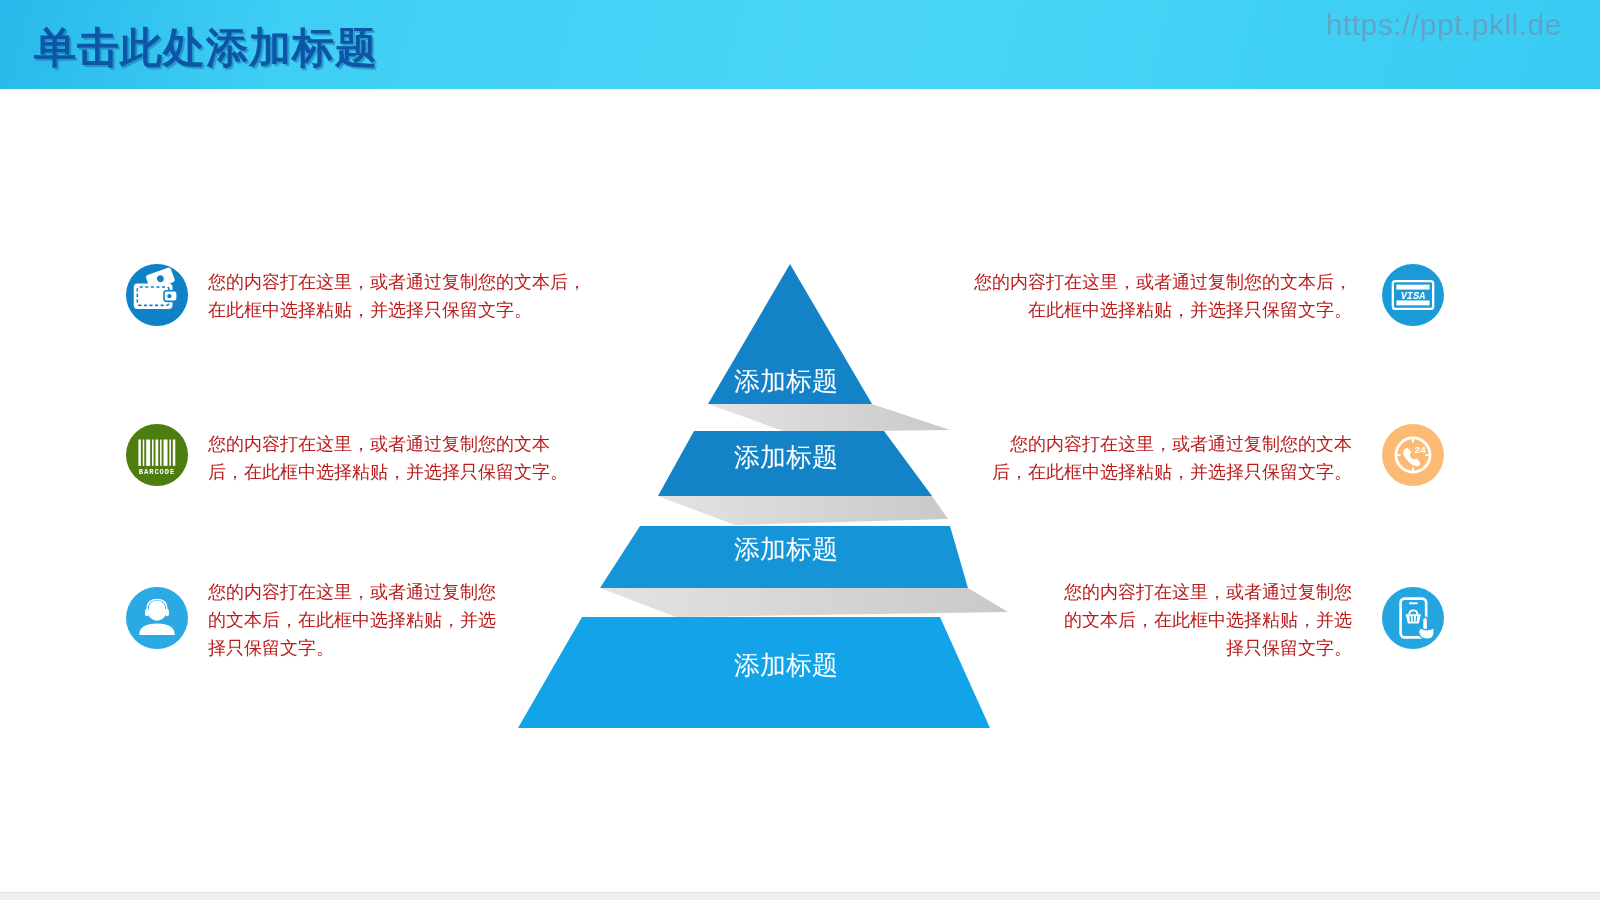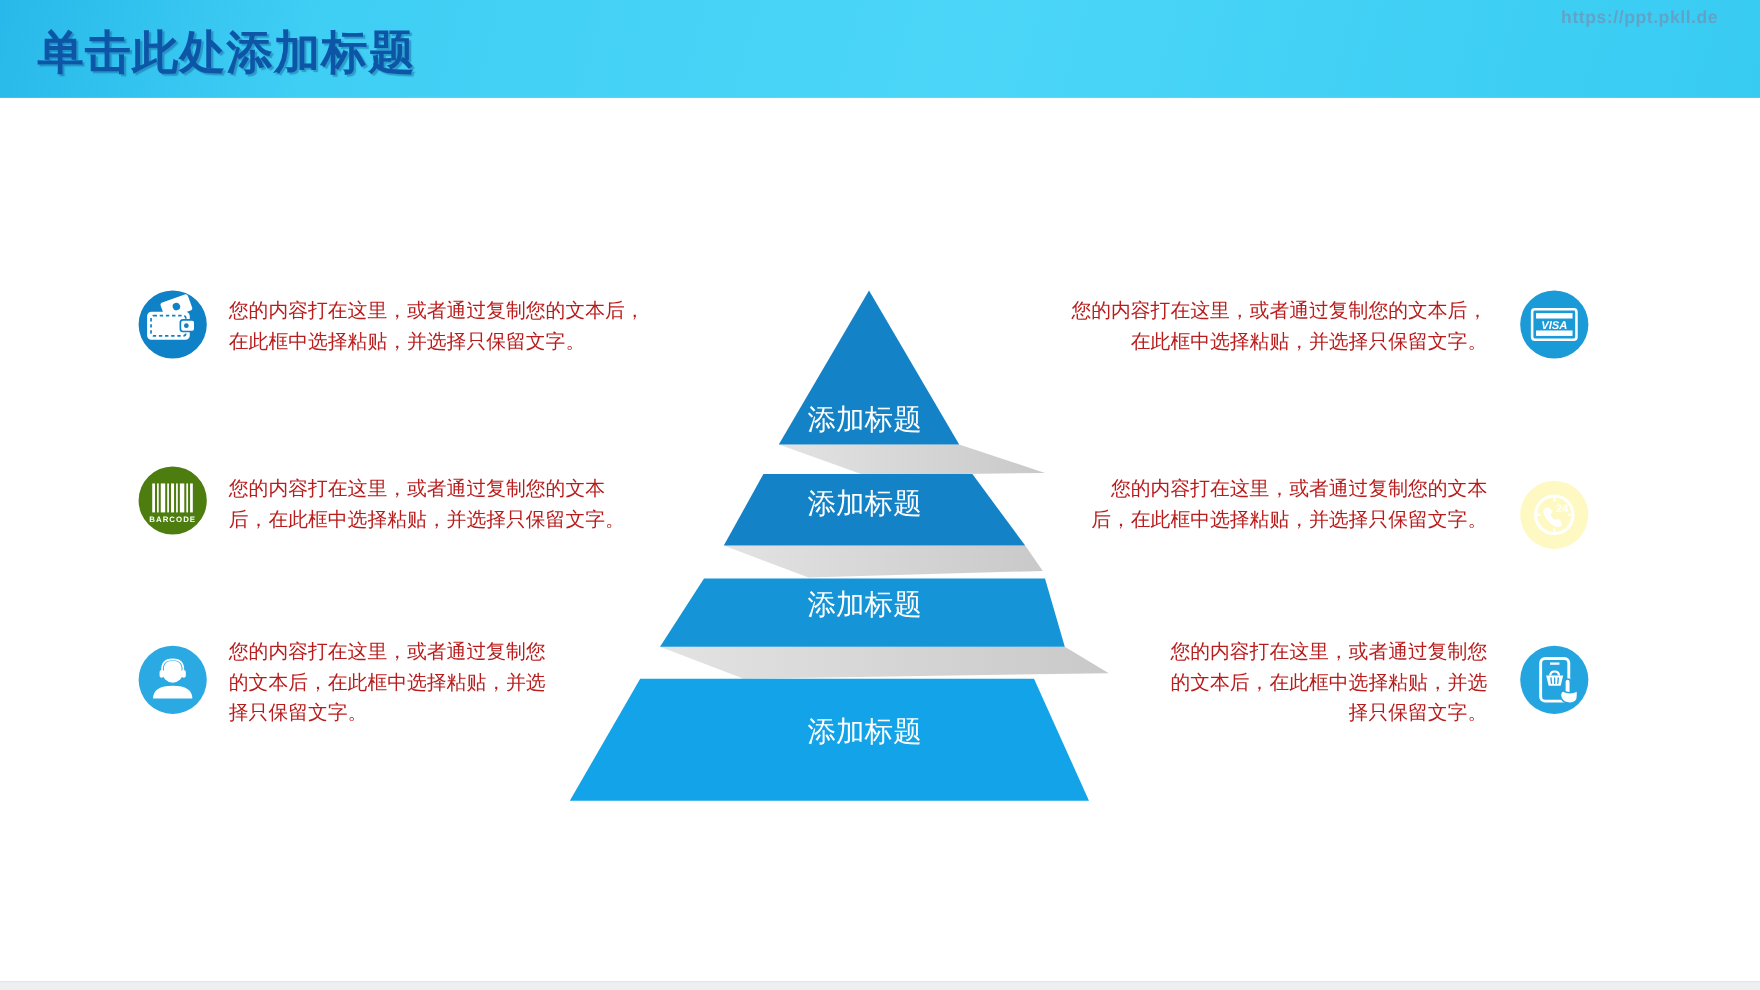--- a/index.html
+++ b/index.html
@@ -14,25 +14,25 @@
     position:absolute;left:0;top:0;width:1600px;height:89px;
     background:linear-gradient(105deg,#28b9ea 0%,#3fcef4 18%,#4bd6f8 55%,#38cbf2 100%);
   }
   .slide-title{
     position:absolute;left:34px;top:20px;margin:0;
     font-size:42px;font-weight:bold;color:#0d55a7;letter-spacing:1px;
     text-shadow:2px 2px 1px rgba(10,60,120,.35);
   }
   .watermark{
     position:absolute;right:38px;top:8px;
-    font-size:16px;font-weight:bold;color:#6e96ba;opacity:.75;letter-spacing:.5px;
+    font-size:30px;font-weight:normal;color:#6e96ba;opacity:.75;letter-spacing:.5px;
   }
   
   .icon-circle{
-    position:absolute;width:62px;height:62px;border-radius:50%;
+    position:absolute;width:62px;height:62px;border-radius:50%;font-family:Liberation Mono, monospace;
   }
   .icon-circle svg{position:absolute;left:0;top:0;width:62px;height:62px;}
   .feature-text{
     position:absolute;font-size:18px;line-height:28px;color:#b91c1c;
     white-space:nowrap;
   }
   .feature-text.align-right{text-align:right;}
   
   .pyramid{position:absolute;left:0;top:0;width:1600px;height:900px;}
   .pyr-label{
@@ -137,21 +137,21 @@
       <rect x="9.3" y="13.3" width="21.4" height="3.2" fill="#ffffff"></rect>
       <rect x="9.3" y="23.5" width="21.4" height="3.2" fill="#ffffff"></rect>
       <text x="20" y="22.4" text-anchor="middle" font-size="6.6" font-weight="bold" font-style="italic" fill="#ffffff">VISA</text>
     </svg>
   </div>
   <div class="feature-text align-right" style="right:248px;top:268px;">
     <div>您的内容打在这里，或者通过复制您的文本后，</div>
     <div>在此框中选择粘贴，并选择只保留文字。</div>
   </div>
 
-  <div class="icon-circle" style="left:1382px;top:437px;background:#fef9c3;">
+  <div class="icon-circle" style="left:1382px;top:424px;background:#fdba74;">
     <svg viewBox="0 0 40 40">
       <circle cx="20" cy="20" r="11" fill="none" stroke="#ffffff" stroke-width="1.8"></circle>
       <g stroke="#ffffff" stroke-width="1.2">
         <line x1="20" y1="9.6" x2="20" y2="12"></line>
         <line x1="20" y1="28" x2="20" y2="30.4"></line>
         <line x1="9.6" y1="20" x2="12" y2="20"></line>
         <line x1="28" y1="20" x2="30.4" y2="20"></line>
       </g>
       <path d="M13.8,17.2 q1.4,-2.6 3,-1.4 l1.6,1.4 q1,1 -0.2,2.2 q-0.8,0.8 0.6,2.4 q1.4,1.6 2.4,1 q1.4,-0.8 2.2,0.4 l1,1.6 q0.9,1.7 -1.5,2.3 q-2.6,0.6 -5.9,-2.9 q-4.4,-4.6 -3.2,-7 Z" fill="#ffffff"></path>
       <text x="24.6" y="18.6" text-anchor="middle" font-size="6.4" font-weight="bold" fill="#ffffff">24</text>

